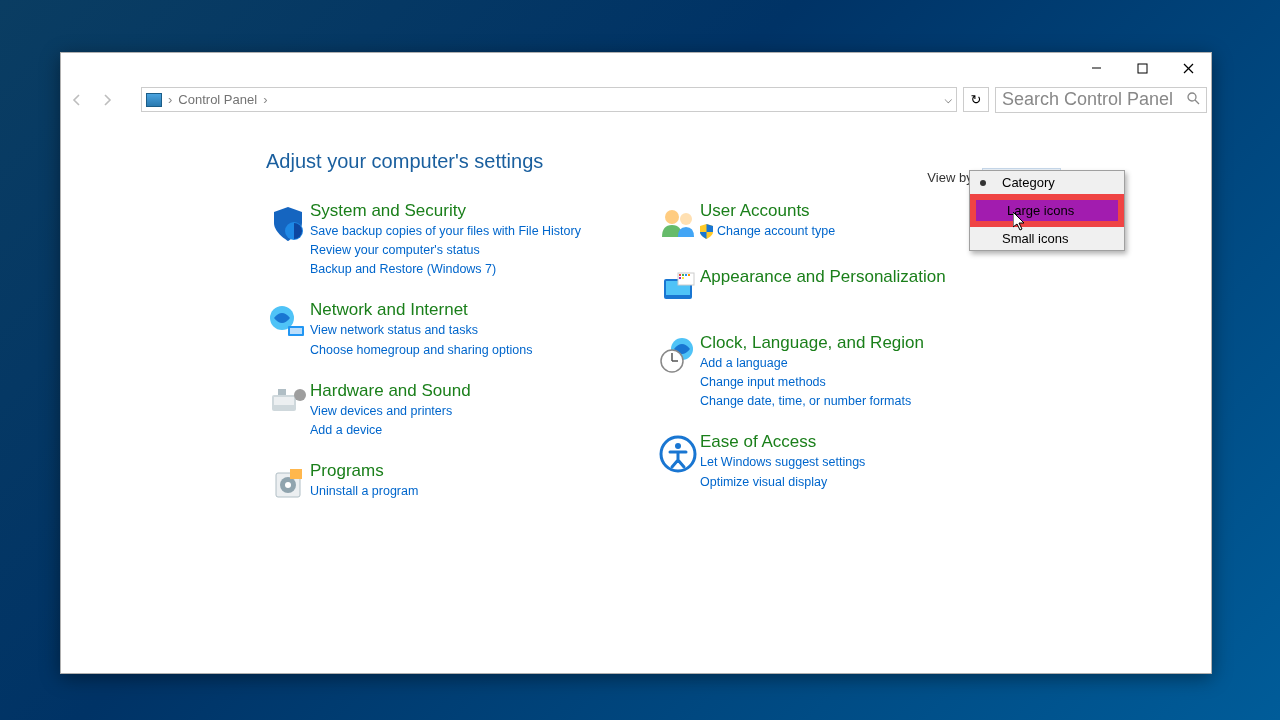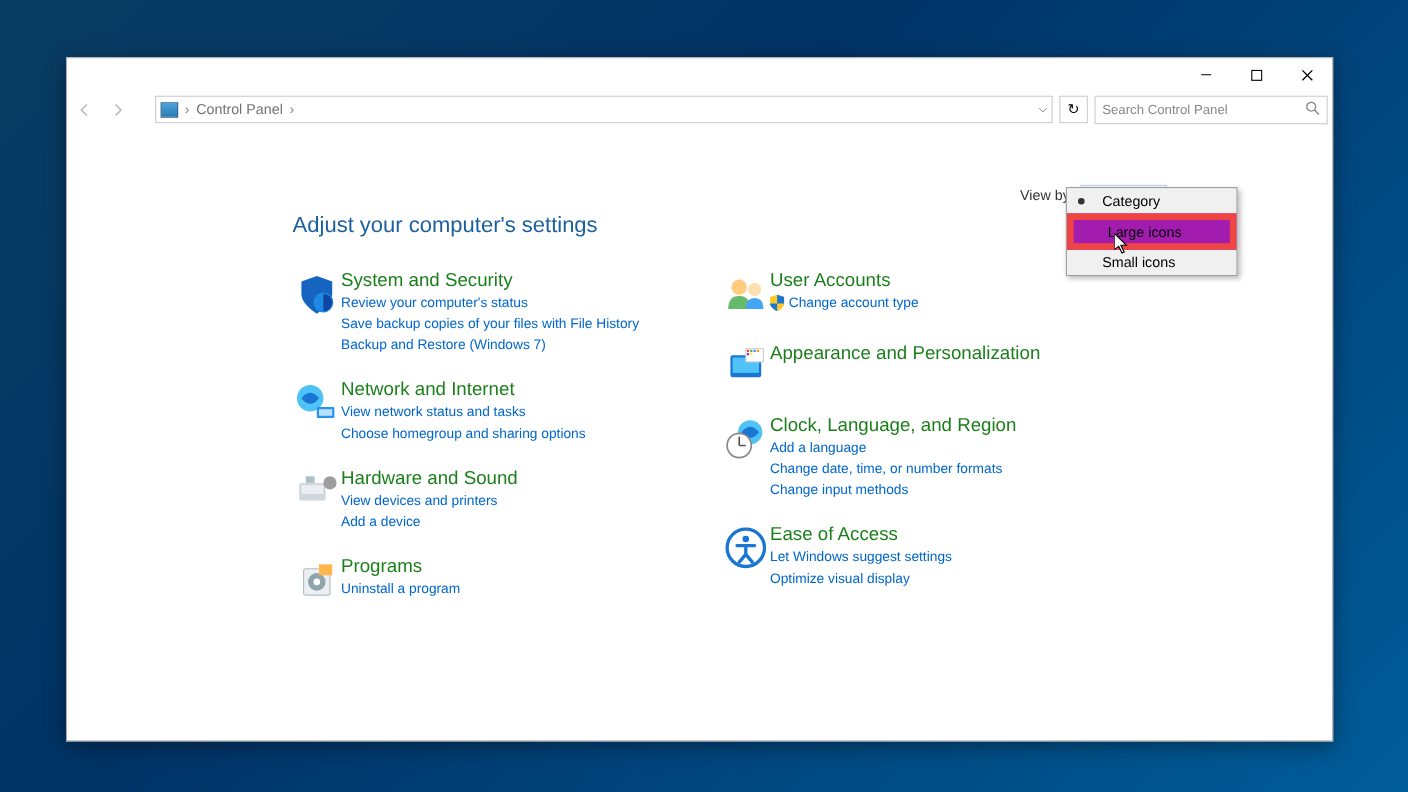--- a/index.html
+++ b/index.html
@@ -9,23 +9,23 @@
   .titlebar .btn { width: 46px; height: 30px; display: flex; align-items: center; justify-content: center; font-size: 11px; color: #000; }
   .navbar { height: 33px; display: flex; align-items: center; padding: 0 4px; gap: 6px; }
   .nav-arrow { width: 24px; height: 24px; display: flex; align-items: center; justify-content: center; }
   .nav-arrow svg { stroke: #bdbdbd; }
   .addrbox { flex: 1; height: 25px; border: 1px solid #ccc; display: flex; align-items: center; padding: 0 4px; gap: 6px; font-size: 13px; }
   .addrbox .cpicon { width: 16px; height: 14px; background: linear-gradient(#4aa3df,#2a7ab0); border: 1px solid #1b5d88; }
   .addrbox .sep { color: #888; }
   .addrbox .txt { color: #737373; }
   .addrbox .drop { margin-left: auto; color: #555; font-size: 10px; }
   .refresh { width: 26px; height: 25px; border: 1px solid #ccc; display: flex; align-items: center; justify-content: center; font-size: 13px; }
-  .searchbox { width: 212px; height: 25px; border: 1px solid #ccc; display: flex; align-items: center; padding: 12px 6px; font-size: 12px; color: #888; justify-content: space-between; }
+  .searchbox { width: 212px; height: 25px; border: 1px solid #ccc; display: flex; align-items: center; padding: 12px 6px; font-size: 18px; color: #888; justify-content: space-between; }
   .content { position: relative; padding: 34px 70px 0 205px; height: calc(100% - 63px); }
-  .heading { color: #1a5f9e; font-size: 20px; font-weight: 400; margin-bottom: 28px; margin-top: 44px; }
+  .heading { color: #1a5f9e; font-size: 20px; font-weight: 400; margin-bottom: 28px; }
   .viewby { position: absolute; top: 52px; right: 150px; font-size: 13px; color: #333; display: flex; align-items: center; gap: 6px; }
   .viewby .val { color: #0066cc; cursor: pointer; display: flex; align-items: center; gap: 4px; padding: 1px 6px; border: 1px solid #c7d8ea; background: #eaf1f8; }
   .viewby .val .tri { border-left: 4px solid transparent; border-right: 4px solid transparent; border-top: 4px solid #0066cc; }
   .dropdown { position: absolute; top: 54px; right: 86px; width: 156px; background: #f0f0f0; border: 1px solid #a0a0a0; box-shadow: 2px 3px 5px rgba(0,0,0,0.3); font-size: 13px; z-index: 10; }
   .dropdown .item { padding: 4px 8px 4px 32px; position: relative; }
   .dropdown .item.selected::before { content: ""; position: absolute; left: 10px; top: 9px; width: 6px; height: 6px; background: #333; border-radius: 50%; }
   .dropdown .item.highlight { background: #a21caf; border: 6px solid #ef4444; padding: 3px 7px 3px 31px; }
   .cols { display: flex; gap: 60px; }
   .col { width: 330px; }
   .cat { display: flex; margin-bottom: 22px; }
@@ -116,22 +116,22 @@
         <div class="cat">
           <div class="icon">
               <svg width="40" height="40">
                 <path d="M20 4 L34 9 L34 20 C34 30 20 38 20 38 C20 38 6 30 6 20 L6 9 Z" fill="#1565c0"></path>
                 <circle cx="26" cy="28" r="9" fill="#1e88e5"></circle>
                 <path d="M26 20 A8 8 0 0 1 26 36" fill="#0d47a1"></path>
               </svg>
             </div>
           <div class="txts">
             <span class="title">System and Security</span>
+            <span class="link">Save backup copies of your files with File History</span>
             <span class="link">Review your computer's status</span>
-            <span class="link">Save backup copies of your files with File History</span>
             <span class="link">Backup and Restore (Windows 7)</span>
           </div>
         </div>
         <div class="cat">
           <div class="icon">
               <svg width="40" height="40">
                 <circle cx="14" cy="16" r="12" fill="#4fc3f7"></circle>
                 <path d="M6 16 Q14 6 22 16 Q14 26 6 16" fill="#1976d2"></path>
                 <rect x="20" y="24" width="16" height="10" rx="1" fill="#2196f3"></rect>
                 <rect x="22" y="26" width="12" height="6" fill="#bbdefb"></rect>
@@ -220,22 +220,22 @@
                 <circle cx="24" cy="14" r="11" fill="#4fc3f7"></circle>
                 <path d="M16 14 Q24 4 32 14 Q24 24 16 14" fill="#1976d2"></path>
                 <circle cx="14" cy="26" r="11" fill="#fff" stroke="#888" stroke-width="1.5"></circle>
                 <line x1="14" y1="26" x2="14" y2="18" stroke="#555" stroke-width="1.5"></line>
                 <line x1="14" y1="26" x2="20" y2="26" stroke="#555" stroke-width="1.5"></line>
               </svg>
             </div>
           <div class="txts">
             <span class="title">Clock, Language, and Region</span>
             <span class="link">Add a language</span>
+            <span class="link">Change input methods</span>
             <span class="link">Change date, time, or number formats</span>
-            <span class="link">Change input methods</span>
           </div>
         </div>
         <div class="cat">
           <div class="icon">
               <svg width="40" height="40">
                 <circle cx="20" cy="20" r="17" fill="none" stroke="#1976d2" stroke-width="3"></circle>
                 <circle cx="20" cy="12" r="3" fill="#1976d2"></circle>
                 <path d="M12 18 L28 18 M20 18 L20 26 M20 26 L14 33 M20 26 L26 33" stroke="#1976d2" stroke-width="3" fill="none" stroke-linecap="round"></path>
               </svg>
             </div>

